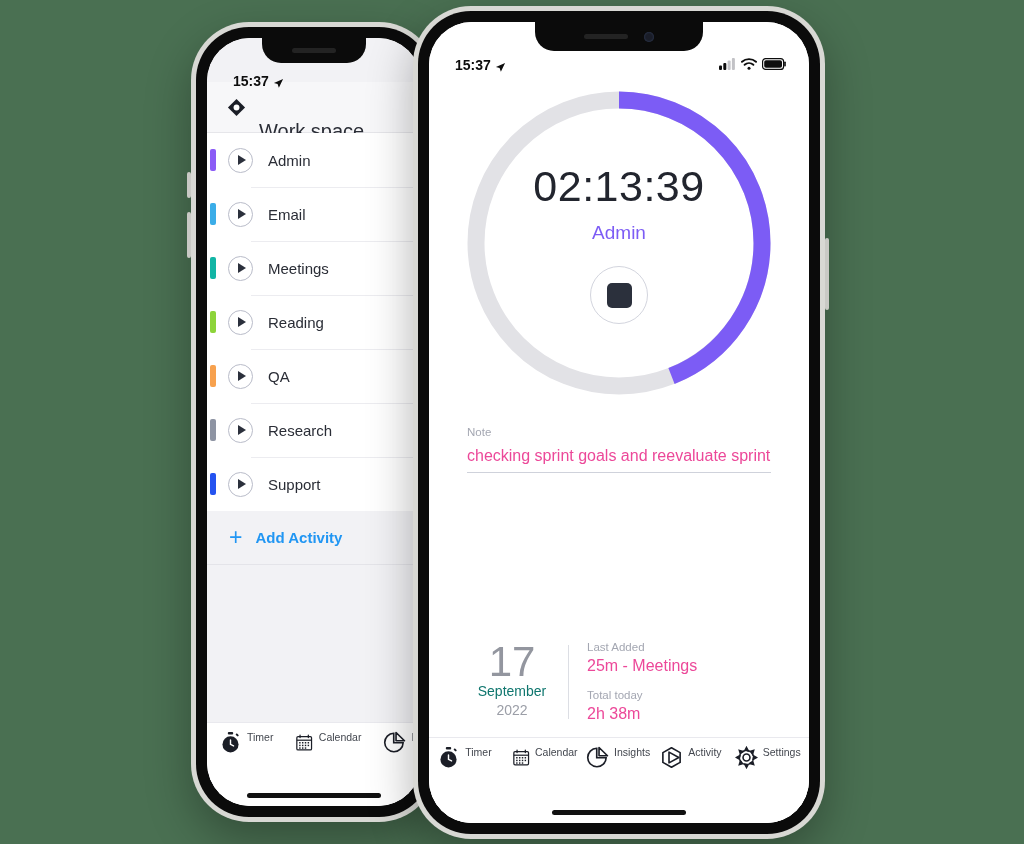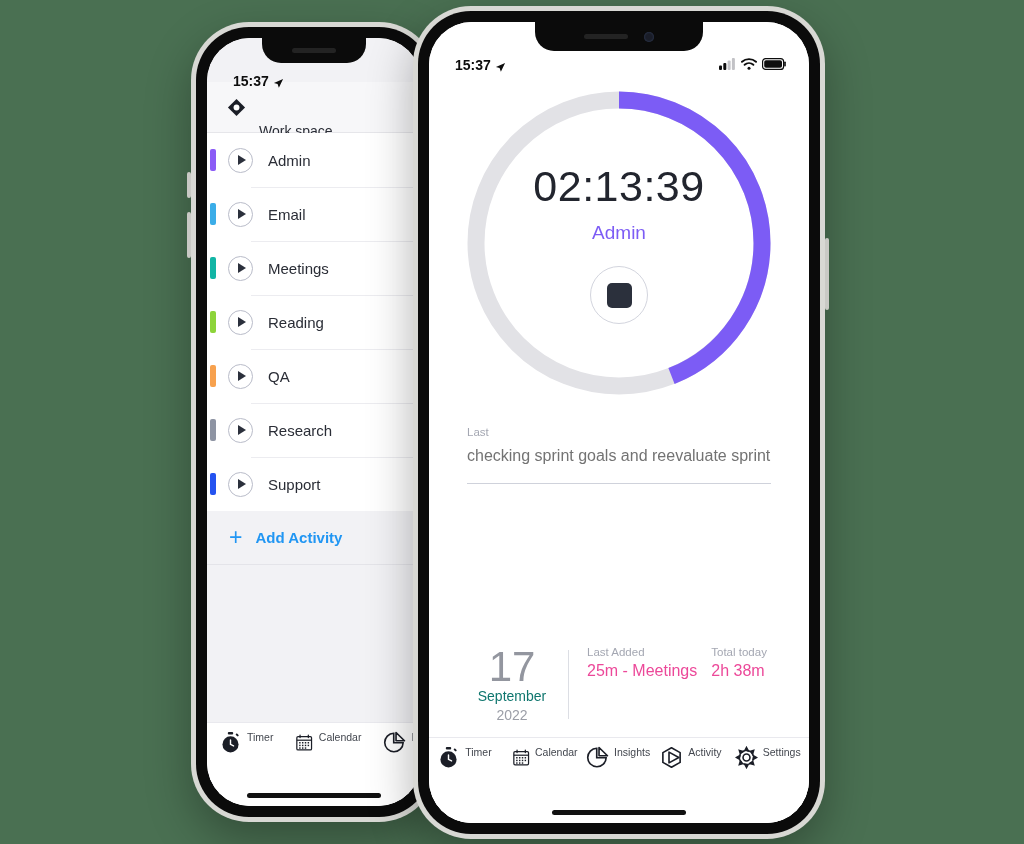--- a/index.html
+++ b/index.html
@@ -68,21 +68,21 @@
   
   .bp-body { position:absolute; inset:0; background:#f2f2f5; display:flex; flex-direction:column; }
   .bp-header {
     margin-top:44px;
     height:51px; background:#f7f7f9;
     display:flex; align-items:center; gap:13px; padding:0 20px;
     border-bottom:1px solid #e6e6ea;
     flex:0 0 auto;
   }
   .diamond-ico { width:19px; height:19px; position:relative; flex:0 0 auto; }
-  .bp-title { font-size:14px; color:#2a2d36;margin-top:48px; }
+  .bp-title { font-size:20px; color:#2a2d36;margin-top:48px; }
 
   .bp-list { background:#ffffff; flex:0 0 auto; }
   .bp-row {
     height:54px; display:flex; align-items:center; position:relative;
     padding-left:2px;
   }
   .bp-row + .bp-row .rowline {
     position:absolute; left:44px; right:0; top:0; height:1px; background:#ececf0;
   }
   .colorbar { width:6px; height:22px; border-radius:2px; flex:0 0 auto; margin-left:1px; }
@@ -145,32 +145,32 @@
     width:58px; height:58px; border-radius:50%;
     border:1.6px solid #d3d5de;
     display:flex; align-items:center; justify-content:center;
     background:#fff;
   }
   .stop-sq { width:25px; height:25px; border-radius:5px; background:#2b303c; }
 
   .note-block { margin:24px 38px 0 38px; }
   .note-label { font-size:11.5px; color:#a4a7b2; }
   .note-value {
-    font-size:16px; color:#737373; margin-top:9px; padding-bottom:18px;
+    font-size:16px; color:#ec4899; margin-top:9px; padding-bottom:7px;
     border-bottom:1.3px solid #cfd2db;
     white-space:nowrap; overflow:hidden;
   }
 
   .stats { position:absolute; left:35px; right:35px; bottom:14px; display:flex; align-items:stretch; }
   .stats-date { width:104px; text-align:center; padding-right:8px; }
   .stat-day { font-size:42px; color:#93969f; font-weight:300; line-height:1; }
   .stat-mon { font-size:14px; color:#0f766e; }
   .stat-yr  { font-size:14px; color:#9b9ea7; margin-top:3px; }
   .stats-div { width:1px; background:#dcdee4; margin:4px 0 4px 0; }
-  .stats-right { padding-left:18px; display:flex; flex-direction:row; justify-content:center; gap:14px; }
+  .stats-right { padding-left:18px; display:flex; flex-direction:column; justify-content:center; gap:14px; }
   .stat-k { font-size:11.5px; color:#a4a7b2; }
   .stat-v { font-size:16px; color:#ec4899; margin-top:4px; }
 
   .clip-back { position:absolute; inset:0; overflow:hidden; border-radius:43px; }
 </style>
 </head>
 <body style="background: rgb(74, 112, 82);">
 
 <div class="stage">
 
@@ -380,21 +380,21 @@
               <div class="ring-inner">
                 <div class="timer-text">02:13:39</div>
                 <div class="timer-activity" id="timer-activity" style="color: rgb(124, 92, 245);">Admin</div>
                 <div class="stop-btn">
                   <span class="stop-sq"></span>
                 </div>
               </div>
             </div>
 
             <div class="note-block">
-              <div class="note-label">Last</div>
+              <div class="note-label">Note</div>
               <div class="note-value" placeholder="Add a note">checking sprint goals and reevaluate sprint</div>
             </div>
 
             <div class="stats">
               <div class="stats-date">
                 <div class="stat-day">17</div>
                 <div class="stat-mon">September</div>
                 <div class="stat-yr">2022</div>
               </div>
               <div class="stats-div"></div>

